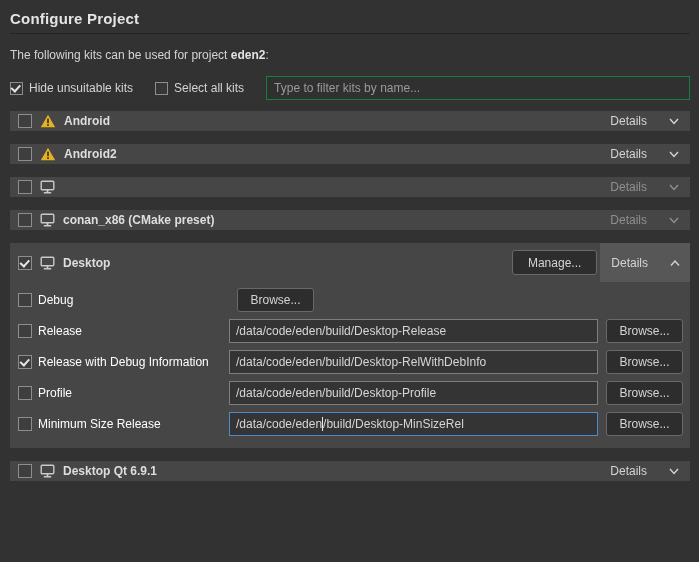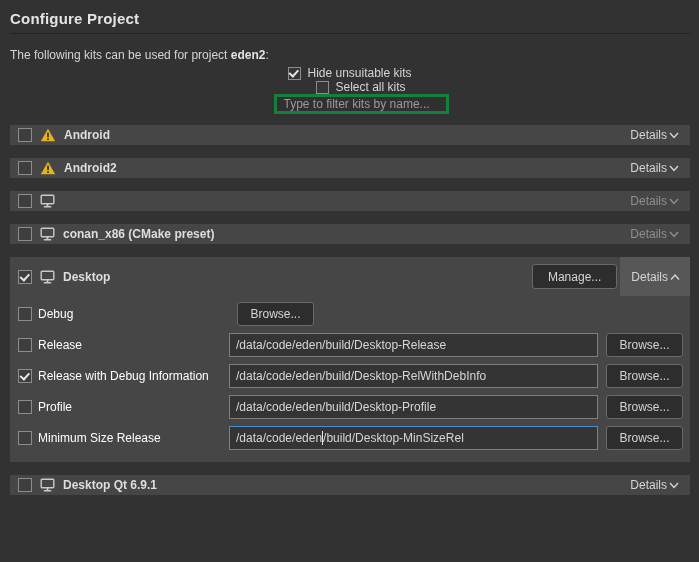--- a/index.html
+++ b/index.html
@@ -11,42 +11,42 @@
     overflow:hidden;
   }
   .page { width:699px; height:562px; padding:10px 9px 0 10px; }
 
   .title { font-size:15px; font-weight:700; color:#e4e4e4; letter-spacing:.2px; }
   .title-divider { border:none; border-top:1px solid #242424; margin-top:6px; }
 
   .intro { margin-top:14px; font-size:12px; color:#d4d4d4; }
   .intro b { color:#e2e2e2; }
 
-  .controls { margin-top:4px; display:flex; align-items:center;flex-direction:column; }
+  .controls { margin-top:14px; display:flex; align-items:center; }
   .cb-group { display:flex; align-items:center; gap:6px; cursor:default; }
   .cb-group + .cb-group { margin-left:22px; }
   .cb-label { font-size:12px; color:#d4d4d4; white-space:nowrap; }
 
   .cb {
     width:13px; height:13px; flex:0 0 13px;
     border:1px solid #8d8d8d; background:#363636;
     display:inline-flex; align-items:center; justify-content:center;
     position:relative;
   }
   .cb.checked::after {
     content:"";
     width:7px; height:4px;
     border-left:2px solid #e6e6e6; border-bottom:2px solid #e6e6e6;
     transform:rotate(-48deg) translate(0px,-1px);
   }
   .kit-cb { width:14px; height:14px; flex:0 0 14px; background:#3e3e3e; }
 
   .filter-input {
     flex:1; margin-left:22px; height:24px;
-    background:#303030; border:3px solid #15803d;
+    background:#303030; border:1px solid #15803d;
     color:#d6d6d6; font-size:12px; padding:0 7px;
     font-family:inherit; outline:none;
   }
   .filter-input::placeholder { color:#9a9a9a; }
 
   .kit-list { margin-top:11px; }
   .kit-section { background:#464646; margin-bottom:13px; }
 
   .kit-header { display:flex; align-items:center; height:20px; padding-left:8px; }
   .kit-header.tall { height:39px; }
@@ -54,21 +54,21 @@
   .kit-name { margin-left:8px; font-size:12px; font-weight:700; color:#dedede; }
 
   .manage-btn {
     margin-left:auto; height:25px; padding:0 15px;
     background:#2d2d2d; border:1px solid #696969; border-radius:3px;
     color:#d4d4d4; font-size:12px; font-family:inherit; cursor:default;
     display:inline-flex; align-items:center;
   }
 
   .details-btn {
-    display:flex; align-items:center; gap:1px;
+    display:flex; align-items:center; gap:21px;
     font-size:12px; color:#d4d4d4;
     padding:0 10px 0 12px; height:100%;
     cursor:default; white-space:nowrap;
   }
   .details-btn.push { margin-left:auto; }
   .details-btn.dim { color:#8f8f8f; }
   .details-btn.active { background:#575757; margin-left:3px; padding:0 9px 0 11px; }
   .chev { display:block; }
 
   .detail-body { padding:2px 7px 9px 8px; }

